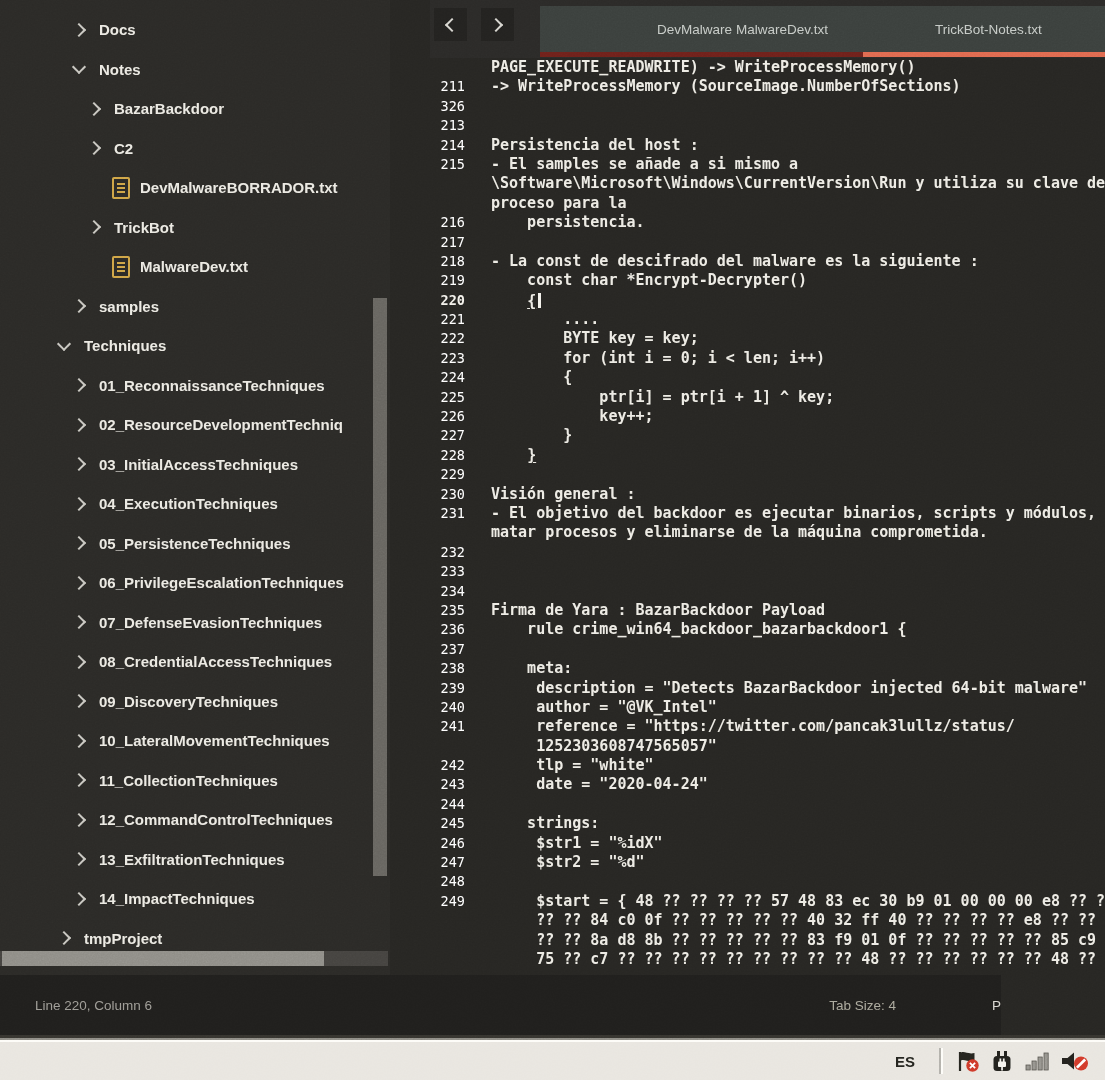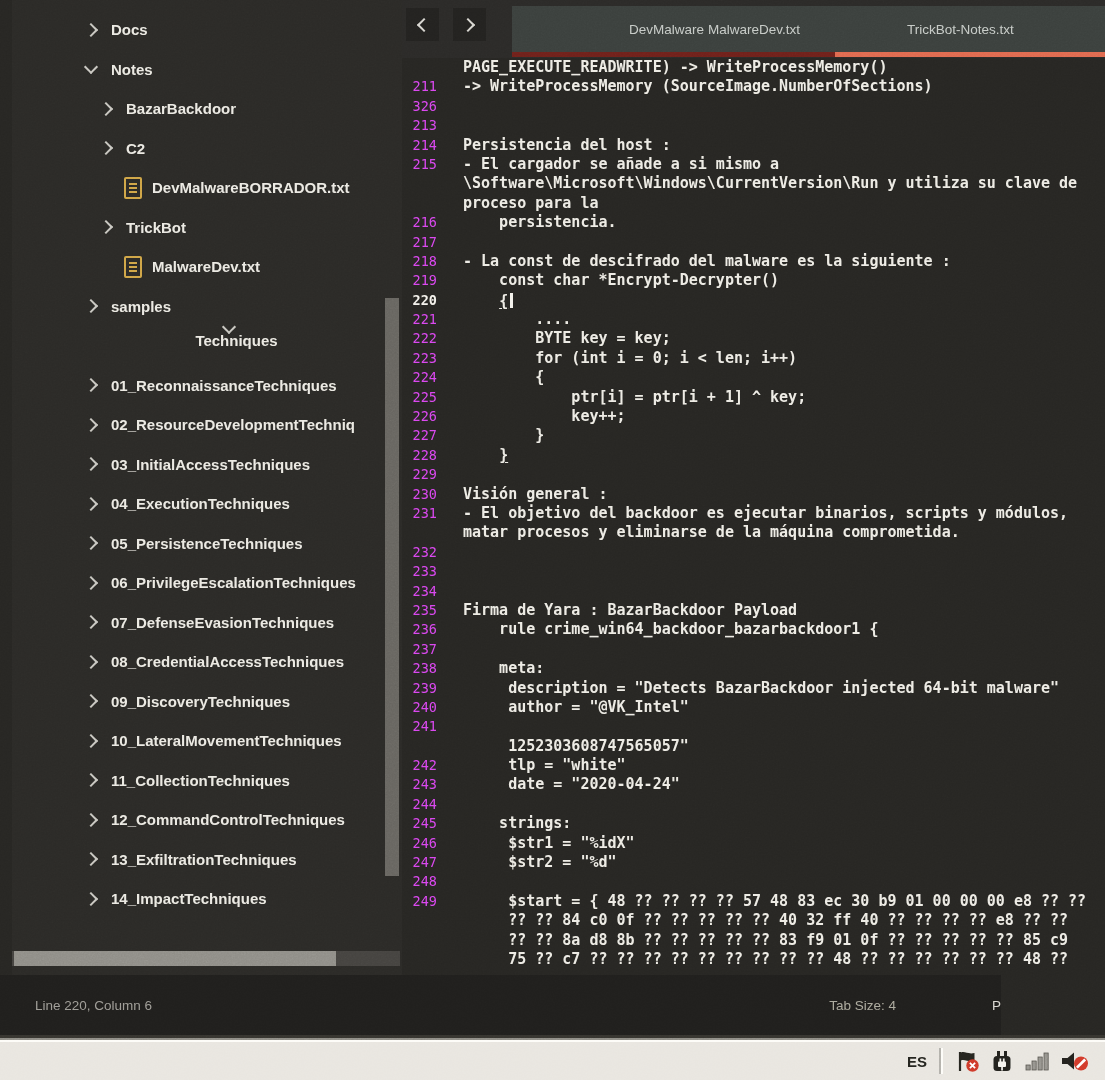--- a/index.html
+++ b/index.html
@@ -1,26 +1,26 @@
 <!DOCTYPE html>
 <html><head>
 <meta charset="utf-8">
 <style>
   html,body{margin:0;padding:0;background:#111;}
   .screen{position:relative;width:1105px;height:1080px;overflow:hidden;
           background:#272623;font-family:"Liberation Sans",sans-serif;
           -webkit-font-smoothing:antialiased;}
   
-  .main{position:absolute;top:0;left:12px;width:947px;height:975px;display:flex;}
+  .main{position:absolute;top:0;left:0;width:947px;height:975px;display:flex;gap:40px;}
   
   .sidebar{position:relative;flex:none;width:390px;height:100%;background:#2b2a27;overflow:hidden;}
   .tree{padding-top:10px;}
   .tree-row{height:39.5px;display:flex;align-items:center;color:#ebe9e2;
             font-weight:bold;font-size:15px;white-space:nowrap;cursor:default;}
-  .tree-row.lvl0{padding-left:59px;flex-direction:column;}
+  .tree-row.lvl0{padding-left:59px;}
   .tree-row.lvl1{padding-left:74px;}
   .tree-row.lvl2{padding-left:89px;}
   .tree-row.lvl3{padding-left:112px;}
   .chev{flex:none;width:8px;height:8px;border-right:2.5px solid #c9c7c1;
         border-bottom:2.5px solid #c9c7c1;margin-right:15px;}
   .chev.right{transform:rotate(-45deg);}
   .chev.down{transform:rotate(45deg);margin-top:-4px;}
   .file-ico{flex:none;width:14px;height:18px;border:2px solid #cfa446;border-radius:2px;
             margin-right:10px;
             background-image:linear-gradient(#cfa446,#cfa446),linear-gradient(#cfa446,#cfa446),linear-gradient(#cfa446,#cfa446);
@@ -42,40 +42,40 @@
   .tab{position:absolute;top:0;height:100%;display:flex;align-items:center;
        overflow:hidden;cursor:default;}
   .tab-label{font-size:13.5px;color:#c6cac6;white-space:nowrap;}
   .underline{position:absolute;left:110px;right:0;top:52px;height:5px;background:#6e211b;}
   .underline-active{position:absolute;left:433px;right:0;top:52px;height:5px;background:#e0694f;}
   
   .code{position:absolute;top:58px;left:0;right:0;bottom:0;overflow:hidden;
         font-family:"DejaVu Sans Mono",monospace;font-size:15px;font-weight:bold;color:#edebe4;}
   .crow{display:flex;height:19.4px;line-height:19.4px;}
   .ln{flex:none;width:61px;box-sizing:border-box;text-align:right;padding-right:26px;
-      font-size:13.5px;font-weight:normal;color:#d946ef;}
+      font-size:13.5px;font-weight:normal;color:#ffffff;}
   .crow.active .ln{color:#f4f2ec;font-weight:bold;}
   .txt{flex:none;white-space:pre;}
   .brace-u{text-decoration:underline;text-underline-offset:2px;}
   .caret{display:inline-block;width:2.5px;height:15px;background:#f4f2ec;
          margin-left:2px;transform:translateY(2px);}
   
   .statusbar{position:absolute;top:975px;left:0;width:1001px;height:60px;background:#201f1d;
              display:flex;align-items:center;font-size:13.5px;color:#9d9b95;}
   .status-left{margin-left:35px;cursor:default;}
   .status-right{margin-left:auto;margin-right:105px;color:#aaa89c;cursor:default;}
   .status-syntax{position:absolute;right:0;top:0;height:100%;width:9px;overflow:hidden;
                  display:flex;align-items:center;color:#d9d7d1;}
   
   .groove{position:absolute;top:1035px;left:0;width:1105px;height:7px;background:#8f8d86;
           border-bottom:2px solid #fdfcf8;box-sizing:border-box;
           border-top:3px solid #36342f;}
   .taskbar{position:absolute;top:1042px;left:0;width:1105px;height:38px;background:#e9e6e0;}
   .tray{position:absolute;right:6px;top:0;height:100%;display:flex;align-items:center;}
-  .lang{font-size:15px;font-weight:bold;color:#24241f;margin-right:12px;cursor:default;}
+  .lang{font-size:15px;font-weight:bold;color:#24241f;margin-right:24px;cursor:default;}
   .tray-sep{width:2px;height:26px;background:#b3b1ab;box-shadow:2px 0 0 #fdfcf8;margin-right:14px;}
   .tray-ico{margin-right:9px;cursor:default;display:flex;align-items:center;}
   
   .noise{position:absolute;inset:0;width:100%;height:100%;mix-blend-mode:overlay;
          opacity:.16;pointer-events:none;z-index:99;}
 </style>
 </head>
 <body>
 
 <div class="screen">
@@ -192,20 +192,25 @@
           </div>
           <div class="tree-row lvl1">
             <span class="chev right"></span>
 
             <span class="lbl">13_ExfiltrationTechniques</span>
           </div>
           <div class="tree-row lvl1">
             <span class="chev right"></span>
 
             <span class="lbl">14_ImpactTechniques</span>
+          </div>
+          <div class="tree-row lvl0">
+            <span class="chev right"></span>
+
+            <span class="lbl">tmpProject</span>
           </div>
         </div>
       <div class="h-track"></div>
       <div class="h-scroll"></div>
       <div class="v-scroll"></div>
     </div>
 
     <div class="editor-col">
       <div class="topbar">
         <div class="nav-btn back">
@@ -247,21 +252,21 @@
           <div class="crow">
             <div class="ln">213</div>
             <div class="txt"></div>
           </div>
           <div class="crow">
             <div class="ln">214</div>
             <div class="txt">Persistencia del host :</div>
           </div>
           <div class="crow">
             <div class="ln">215</div>
-            <div class="txt">- El cargador se añade a si mismo a</div>
+            <div class="txt">- El samples se añade a si mismo a</div>
           </div>
           <div class="crow">
             <div class="ln"></div>
             <div class="txt">\Software\Microsoft\Windows\CurrentVersion\Run y utiliza su clave de</div>
           </div>
           <div class="crow">
             <div class="ln"></div>
             <div class="txt">proceso para la</div>
           </div>
           <div class="crow">
@@ -363,20 +368,21 @@
           <div class="crow">
             <div class="ln">239</div>
             <div class="txt">     description = "Detects BazarBackdoor injected 64-bit malware"</div>
           </div>
           <div class="crow">
             <div class="ln">240</div>
             <div class="txt">     author = "@VK_Intel"</div>
           </div>
           <div class="crow">
             <div class="ln">241</div>
+            <div class="txt">     reference = "https://twitter.com/pancak3lullz/status/</div>
           </div>
           <div class="crow">
             <div class="ln"></div>
             <div class="txt">     1252303608747565057"</div>
           </div>
           <div class="crow">
             <div class="ln">242</div>
             <div class="txt">     tlp = "white"</div>
           </div>
           <div class="crow">

